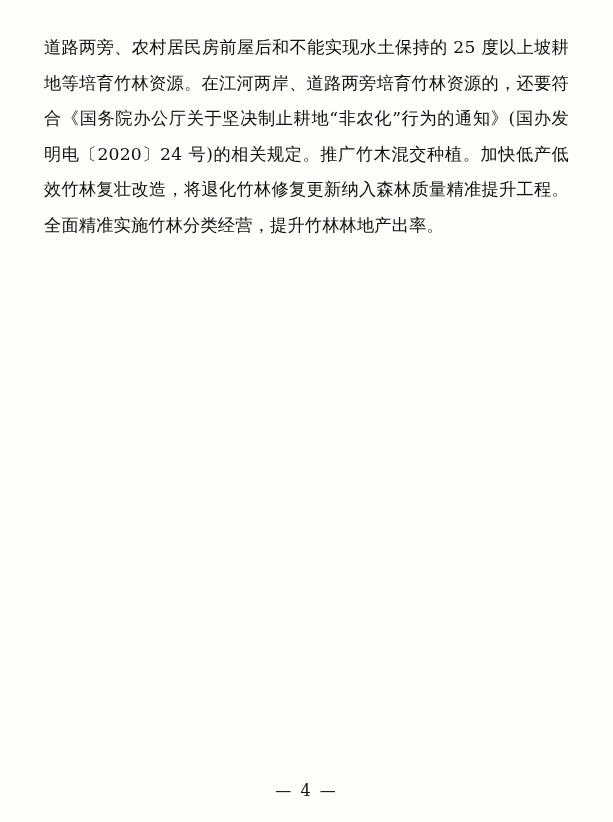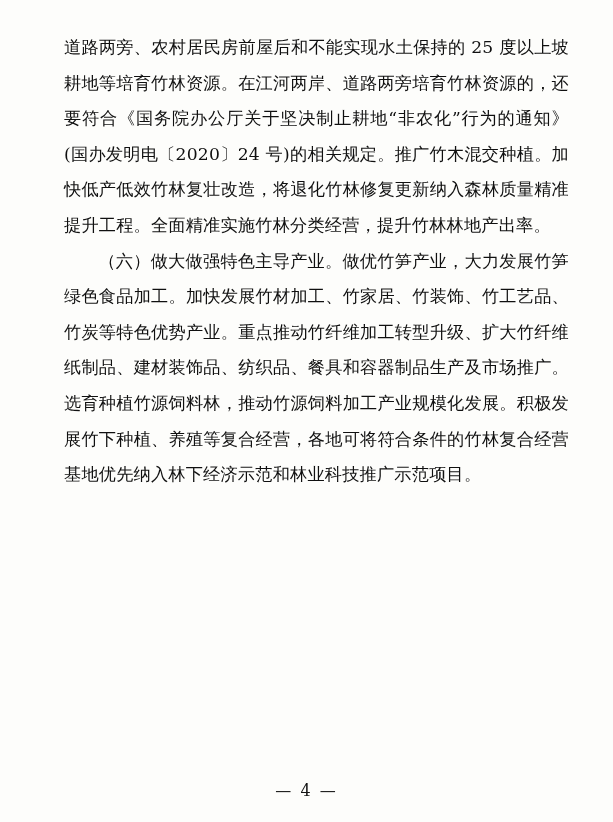--- a/index.html
+++ b/index.html
@@ -13,21 +13,21 @@
     font-family: "DejaVu Serif", "Liberation Serif", serif;
     color: #121212;
     overflow: hidden;
   }
   .page {
     position: relative;
     width: 613px;
     height: 822px;
     background: #fdfdfb;
     box-sizing: border-box;
-    padding: 30px 44px 0 64px;
+    padding: 30px 44px 0 44px;
   }
   .body-text {
     font-size: 17.2px;
     line-height: 35.6px;
     text-align: justify;
     text-justify: inter-ideograph;
     letter-spacing: 0.2px;
     color: #101010;
   }
   .para {
@@ -54,16 +54,15 @@
   .content-block {
     position: relative;
   }
 </style>
 </head>
 <body>
 
 <div class="page">
   <div class="content-block body-text">
     <p class="para">道路两旁、农村居民房前屋后和不能实现水土保持的 25 度以上坡耕地等培育竹林资源。在江河两岸、道路两旁培育竹林资源的，还要符合《国务院办公厅关于坚决制止耕地“非农化”行为的通知》(国办发明电〔2020〕24 号)的相关规定。推广竹木混交种植。加快低产低效竹林复壮改造，将退化竹林修复更新纳入森林质量精准提升工程。全面精准实施竹林分类经营，提升竹林林地产出率。</p>
-    <p class="para indent">（六）做大做强特色主导产业。做优竹笋产业，大力发展竹笋绿色食品加工。加快发展竹材加工、竹家居、竹装饰、竹工艺品、竹炭等特色优势产业。重点推动竹纤维加工转型升级、扩大竹纤维纸制品、建材装饰品、纺织品、餐具和容器制品生产及市场推广。选育种植竹源饲料林，推动竹源饲料加工产业规模化发展。积极发展竹下种植、养殖等复合经营，各地可将符合条件的竹林复合经营基地优先纳入林下经济示范和林业科技推广示范项目。</p>
   </div>
   <div class="page-number">— 4 —</div>
 </div>
 
 </body></html>

